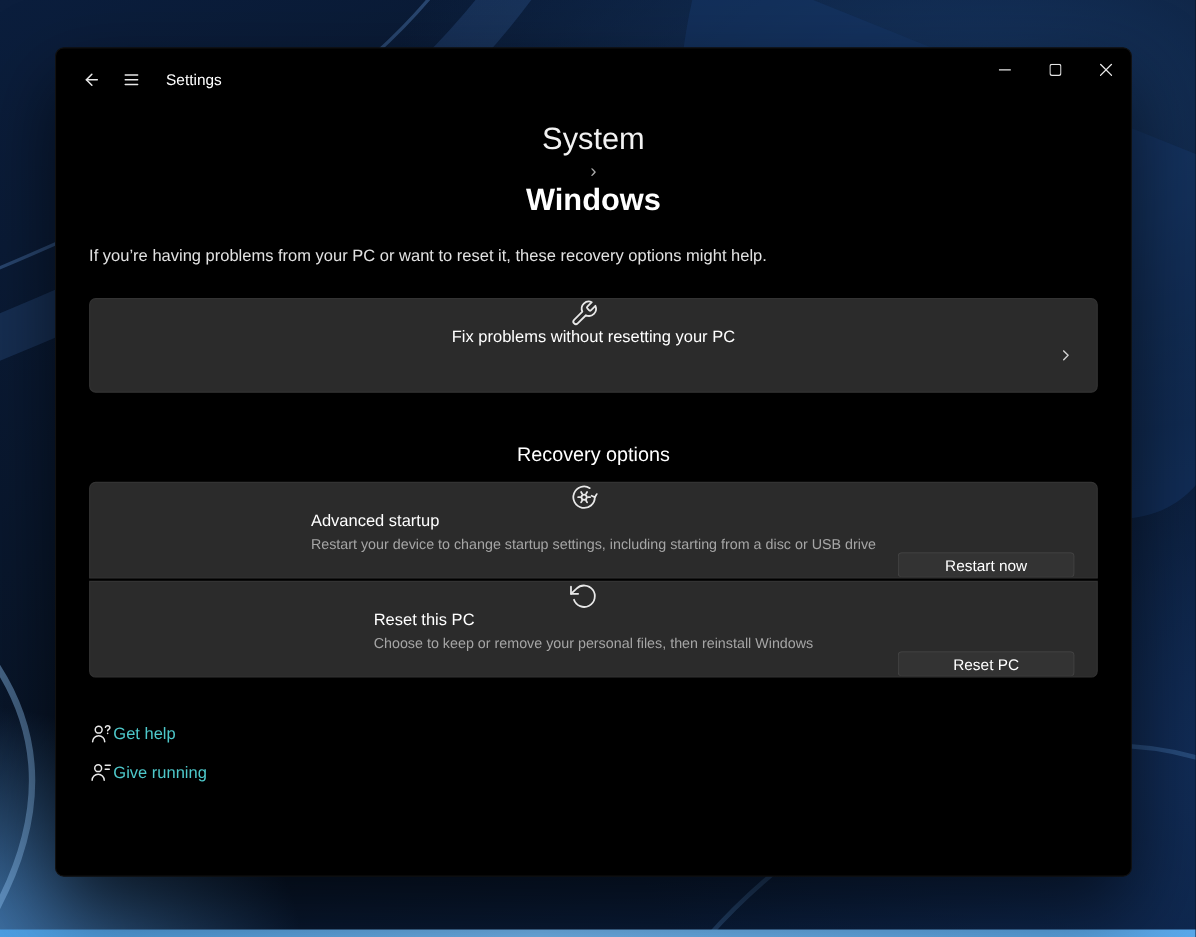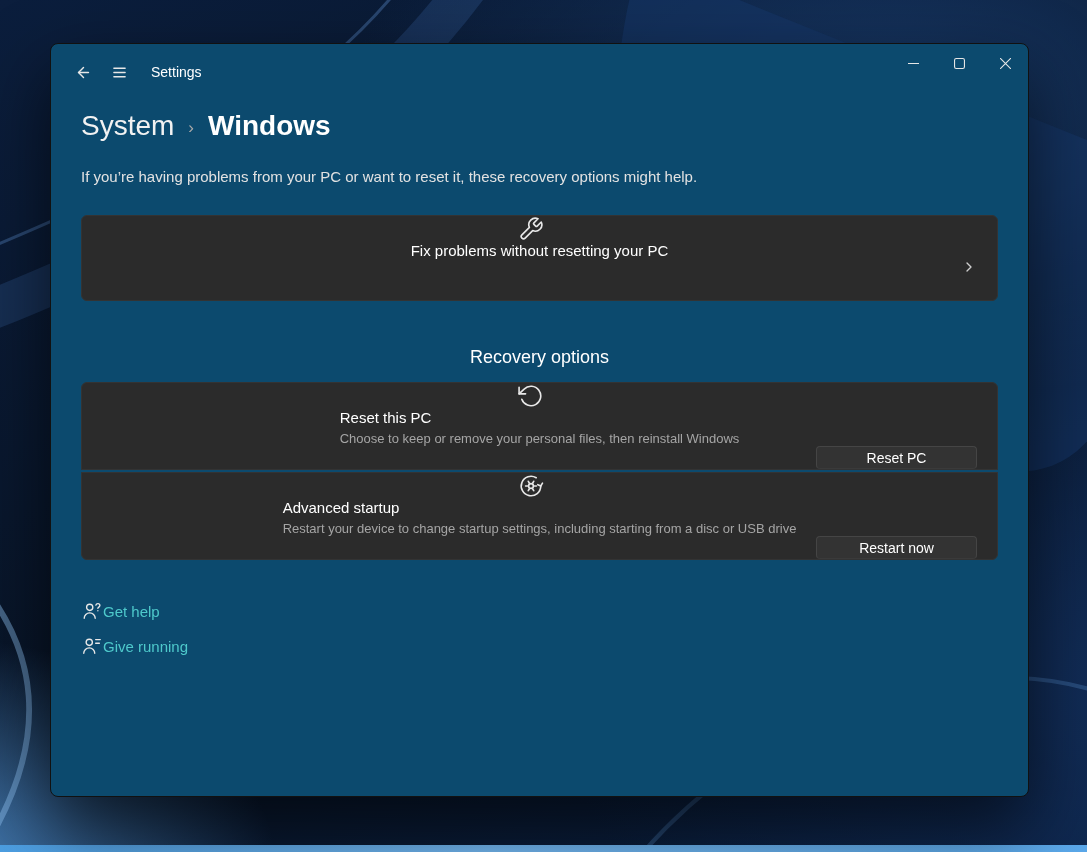--- a/index.html
+++ b/index.html
@@ -21,21 +21,21 @@
   }
   .wallpaper svg { position: absolute; inset: 0; }
   .bottom-strip {
     position: absolute; left: 0; right: 0; bottom: 0; height: 7px;
     background: linear-gradient(90deg, #4c9ee2, #74b9f3 45%, #5aa8ea);
   }
 
   
   .window {
     position: absolute; left: 50px; top: 43px; width: 979px; height: 754px;
-    background: #0c4a6e;
+    background: #000000;
     border: 1px solid #111;
     border-radius: 8px;
     box-shadow: 0 30px 70px rgba(0,0,0,.6);
     color: #fff;
     overflow: hidden;
   }
 
   
   .titlebar { position: relative; height: 56px; display: flex; align-items: center; padding-left: 14px; }
   .nav-btn {
@@ -45,21 +45,21 @@
   .app-title { font-size: 14px; color: #ffffff; margin-left: 14px; }
   .caption-controls { position: absolute; top: 0; right: 0; display: flex; }
   .caption-btn {
     width: 46px; height: 38px; border: none; background: transparent; cursor: pointer;
     display: inline-flex; align-items: center; justify-content: center;
   }
 
   
   .content { padding: 0 30px; }
 
-  .breadcrumb { margin-top: 10px; font-size: 28px; font-weight: 400; display: flex; align-items: center; }
+  .breadcrumb { margin-top: 10px; font-size: 28px; font-weight: 400; display: flex; align-items: center; flex-direction: column; }
   .breadcrumb .parent { color: #f2f2f2; font-weight: 400; cursor: pointer; }
   .breadcrumb .sep { font-size: 17px; color: #a9a9a9; margin: 4px 14px 0; }
   .breadcrumb .current { color: #ffffff; font-weight: 600; }
 
   .intro { margin-top: 26px; font-size: 15px; color: #e2e2e2; }
 
   .card {
     background: #2b2b2b; border: 1px solid #333333; border-radius: 6px;
     display: flex; align-items: center; padding: 0 20px; flex-direction: column;
   }
@@ -170,45 +170,45 @@
       </span>
     </div>
 
     <h2 class="section-header">Recovery options</h2>
 
     <div class="card-group">
 
       <div class="card">
         <span class="card-icon">
           <svg class="icon" width="26" height="26" viewBox="0 0 24 24" fill="none" stroke="#e8e8e8" stroke-width="1.5" stroke-linecap="round" stroke-linejoin="round">
+            <path d="M21 12a9 9 0 1 1-4.2-7.6"></path>
+            <polyline points="22.6 9.4 21 12 18.3 10.8"></polyline>
+            <circle cx="12" cy="12" r="2.2"></circle>
+            <path d="M15.2 12h1.8M13.6 14.77l.9 1.56M10.4 14.77l-.9 1.56M8.8 12H7M10.4 9.23l-.9-1.56M13.6 9.23l.9-1.56"></path>
+          </svg>
+        </span>
+        <div class="card-text">
+          <div class="card-title">Advanced startup</div>
+          <div class="card-sub">Restart your device to change startup settings, including starting from a disc or USB drive</div>
+        </div>
+        <button class="action-btn">Restart now</button>
+      </div>
+
+      <div class="card">
+        <span class="card-icon">
+          <svg class="icon" width="26" height="26" viewBox="0 0 24 24" fill="none" stroke="#e8e8e8" stroke-width="1.5" stroke-linecap="round" stroke-linejoin="round">
             <polyline points="1 4 1 10 7 10"></polyline>
             <path d="M3.51 15a9 9 0 1 0 2.13-9.36L1 10"></path>
           </svg>
         </span>
         <div class="card-text">
           <div class="card-title">Reset this PC</div>
           <div class="card-sub">Choose to keep or remove your personal files, then reinstall Windows</div>
         </div>
         <button class="action-btn">Reset PC</button>
-      </div>
-
-      <div class="card">
-        <span class="card-icon">
-          <svg class="icon" width="26" height="26" viewBox="0 0 24 24" fill="none" stroke="#e8e8e8" stroke-width="1.5" stroke-linecap="round" stroke-linejoin="round">
-            <path d="M21 12a9 9 0 1 1-4.2-7.6"></path>
-            <polyline points="22.6 9.4 21 12 18.3 10.8"></polyline>
-            <circle cx="12" cy="12" r="2.2"></circle>
-            <path d="M15.2 12h1.8M13.6 14.77l.9 1.56M10.4 14.77l-.9 1.56M8.8 12H7M10.4 9.23l-.9-1.56M13.6 9.23l.9-1.56"></path>
-          </svg>
-        </span>
-        <div class="card-text">
-          <div class="card-title">Advanced startup</div>
-          <div class="card-sub">Restart your device to change startup settings, including starting from a disc or USB drive</div>
-        </div>
-        <button class="action-btn">Restart now</button>
       </div>
 
     </div>
 
     <div class="help-links">
       <a class="help-link">
         <span class="link-icon">
           <svg class="icon" width="22" height="22" viewBox="0 0 24 24" fill="none" stroke="#e8e8e8" stroke-width="1.5" stroke-linecap="round" stroke-linejoin="round">
             <circle cx="9.5" cy="8" r="3.4"></circle>
             <path d="M3.5 20c0-3.3 2.7-6 6-6s6 2.7 6 6"></path>

